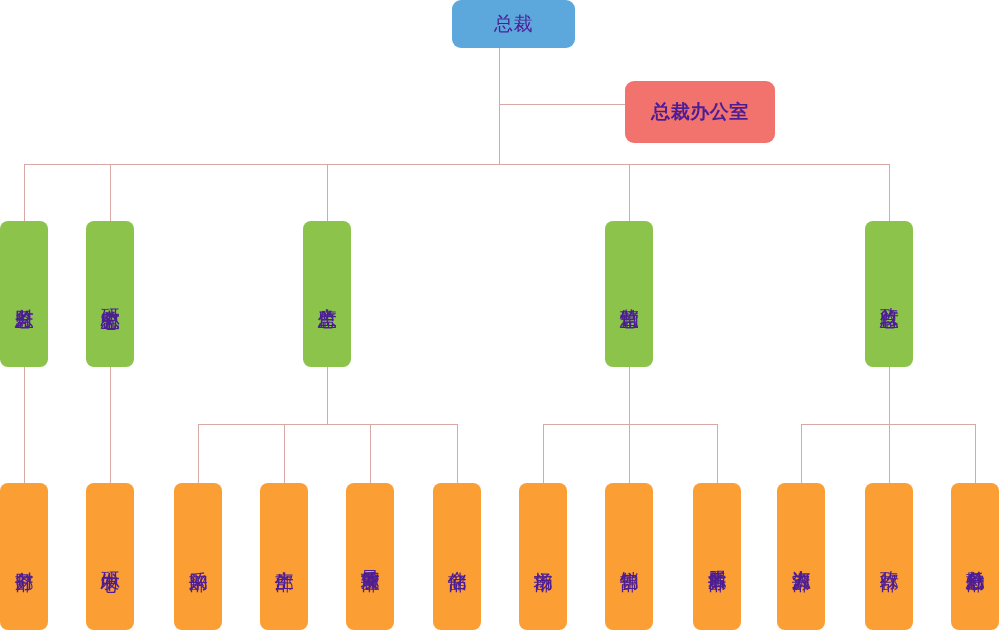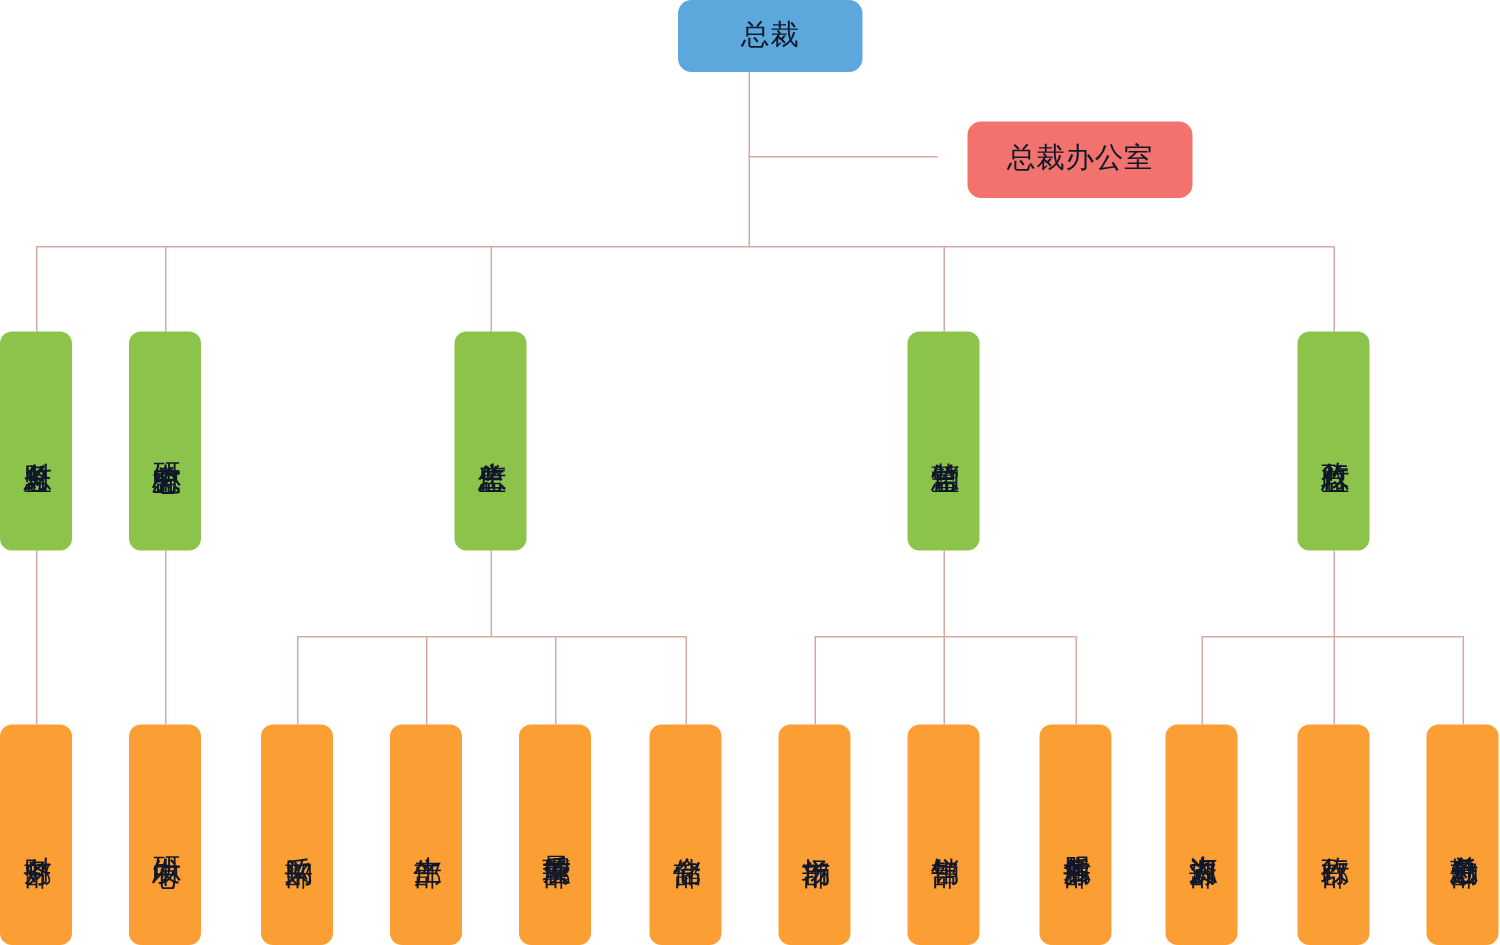--- a/index.html
+++ b/index.html
@@ -14,21 +14,21 @@
     background: #ffffff;
     font-family: "Liberation Sans", "DejaVu Sans", sans-serif;
     overflow: hidden;
   }
   .node {
     position: absolute;
     box-sizing: border-box;
     display: flex;
     align-items: center;
     justify-content: center;
-    color: #0f172a;
+    color: #4c1d95;
     border-radius: 8px;
     line-height: 1.18;
     letter-spacing: 0.5px;
     user-select: none;
   }
   .node.horiz {
     writing-mode: horizontal-tb;
     font-size: 19px;
   }
   .node.vert {
@@ -92,21 +92,21 @@
   <div class="line v" style="left:717px; top:424px; height:59px;"></div>
 
   <div class="line v" style="left:889px; top:367px; height:57px;"></div>
   <div class="line h" style="left:801px; top:424px; width:174px;"></div>
   <div class="line v" style="left:801px; top:424px; height:59px;"></div>
   <div class="line v" style="left:889px; top:424px; height:59px;"></div>
   <div class="line v" style="left:975px; top:424px; height:59px;"></div>
 
   <div class="node horiz exec" style="left:452px; top:0px; width:123px; height:48px;">总裁</div>
 
-  <div class="node horiz office" style="left:645px; top:81px; width:150px; height:51px;">总裁办公室</div>
+  <div class="node horiz office" style="left:625px; top:81px; width:150px; height:62px;font-weight:bold;">总裁办公室</div>
 
   <div class="node vert director" style="left:0px; top:221px; width:48px; height:146px;">财务总监</div>
 
   <div class="node vert director" style="left:86px; top:221px; width:48px; height:146px;">研究中心总监</div>
 
   <div class="node vert director" style="left:303px; top:221px; width:48px; height:146px;">生产总监</div>
 
   <div class="node vert director" style="left:605px; top:221px; width:48px; height:146px;">营销总监</div>
 
   <div class="node vert director" style="left:865px; top:221px; width:48px; height:146px;">行政总监</div>

